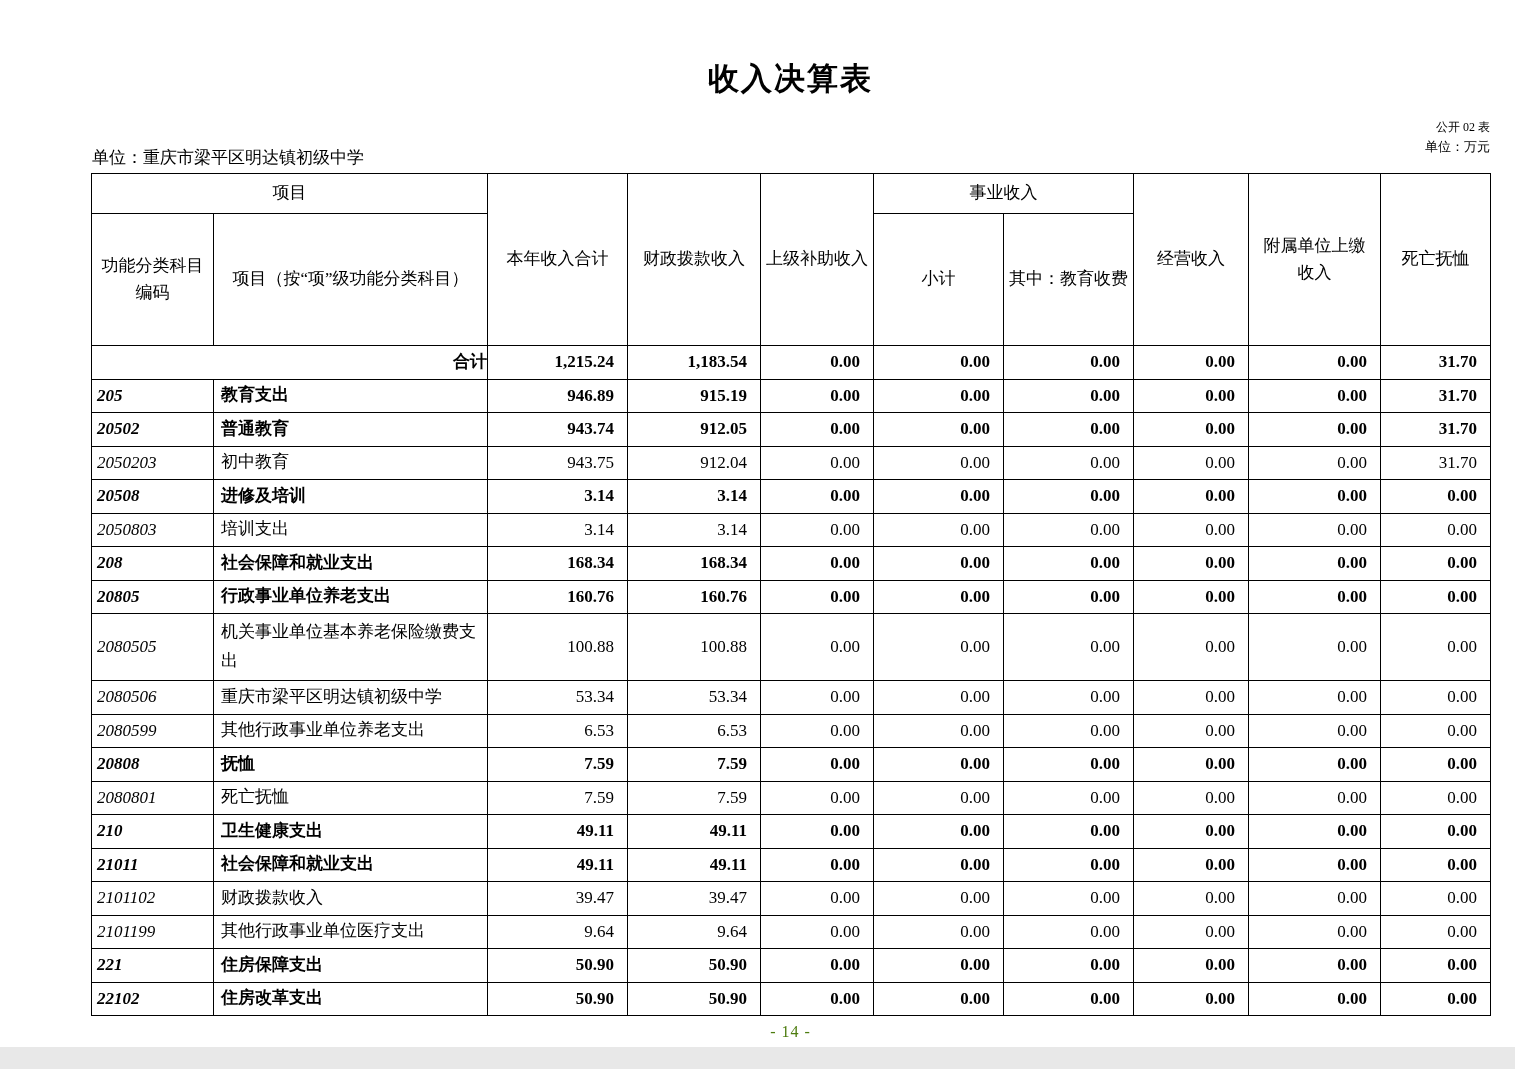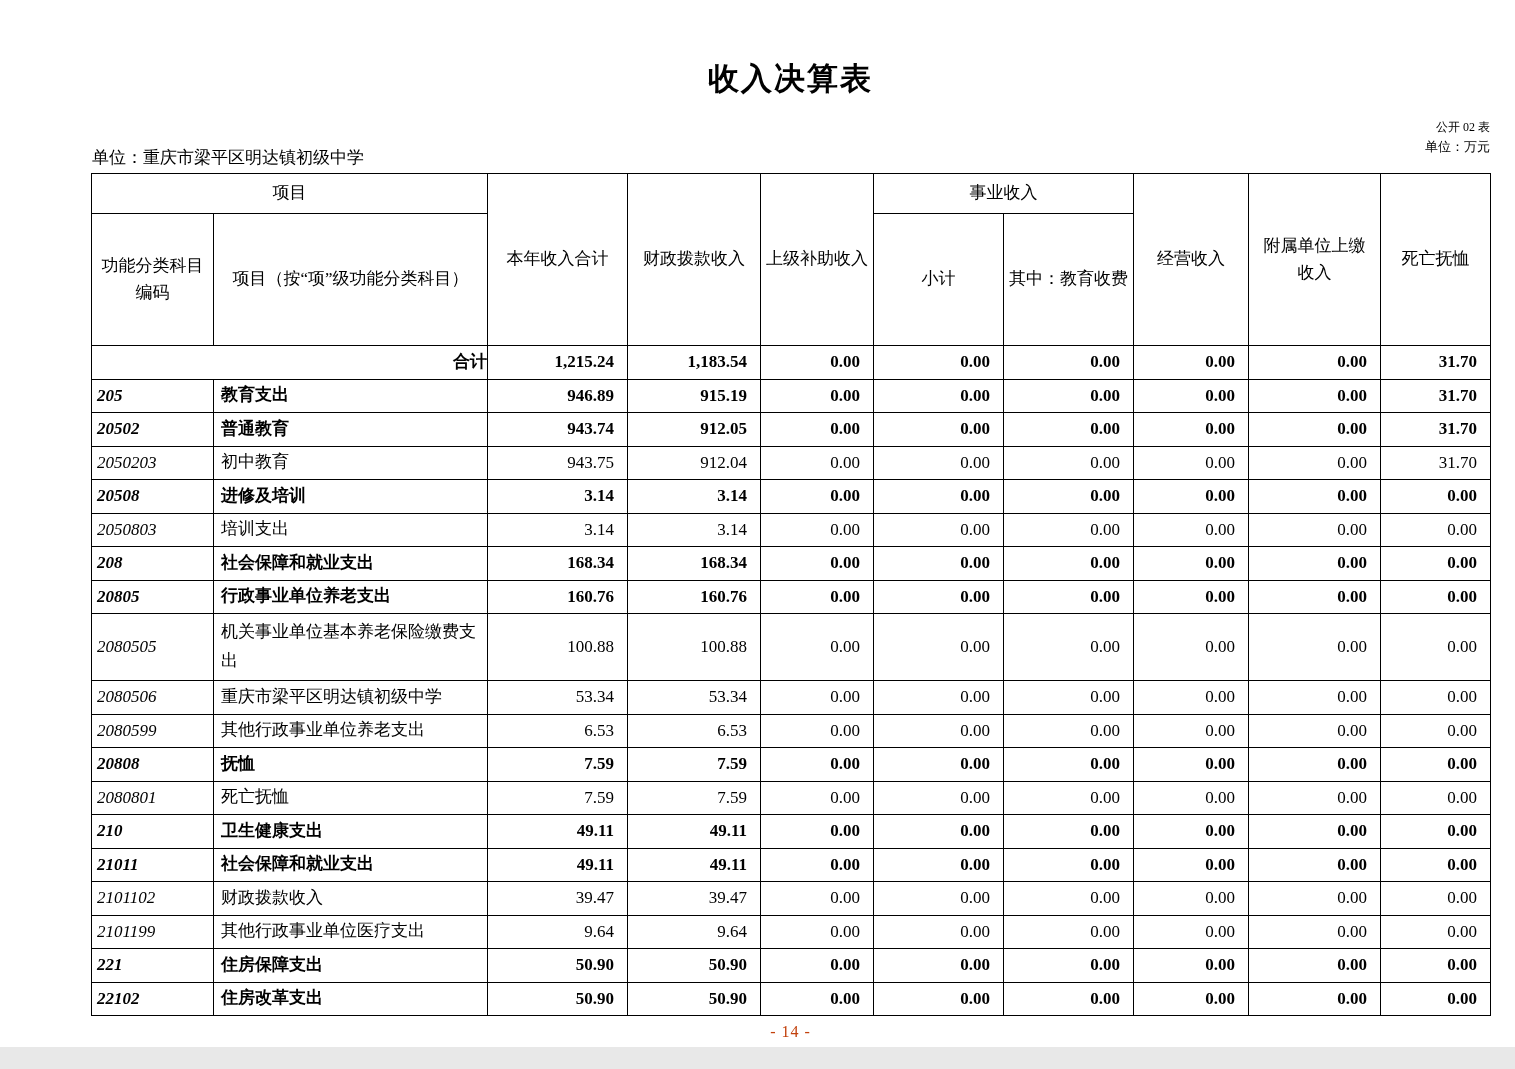--- a/index.html
+++ b/index.html
@@ -57,21 +57,21 @@
   .tbl tbody td { vertical-align:middle; }
   td.code { text-align:left; padding-left:5px;font-style:italic; }
   td.name { text-align:left; padding-left:7px; padding-right:4px; line-height:1.7; }
   td.name.center { text-align:right; padding-left:0; padding-right:0; }
   td.num  { text-align:right; padding-right:13px; }
   .tbl tbody tr.bold td { font-weight:bold; }
   .pageno {
     position:absolute; left:91px; top:1023px; width:1399px;
     text-align:center;
     font-size:16px;
-    color:#c2410c;
+    color:#4d7c0f;
     letter-spacing:1px;
   }
 </style>
 </head>
 <body>
 
 <div class="page">
 
   <div class="title">收入决算表</div>
   <div class="doc-note">公开 02 表</div>

